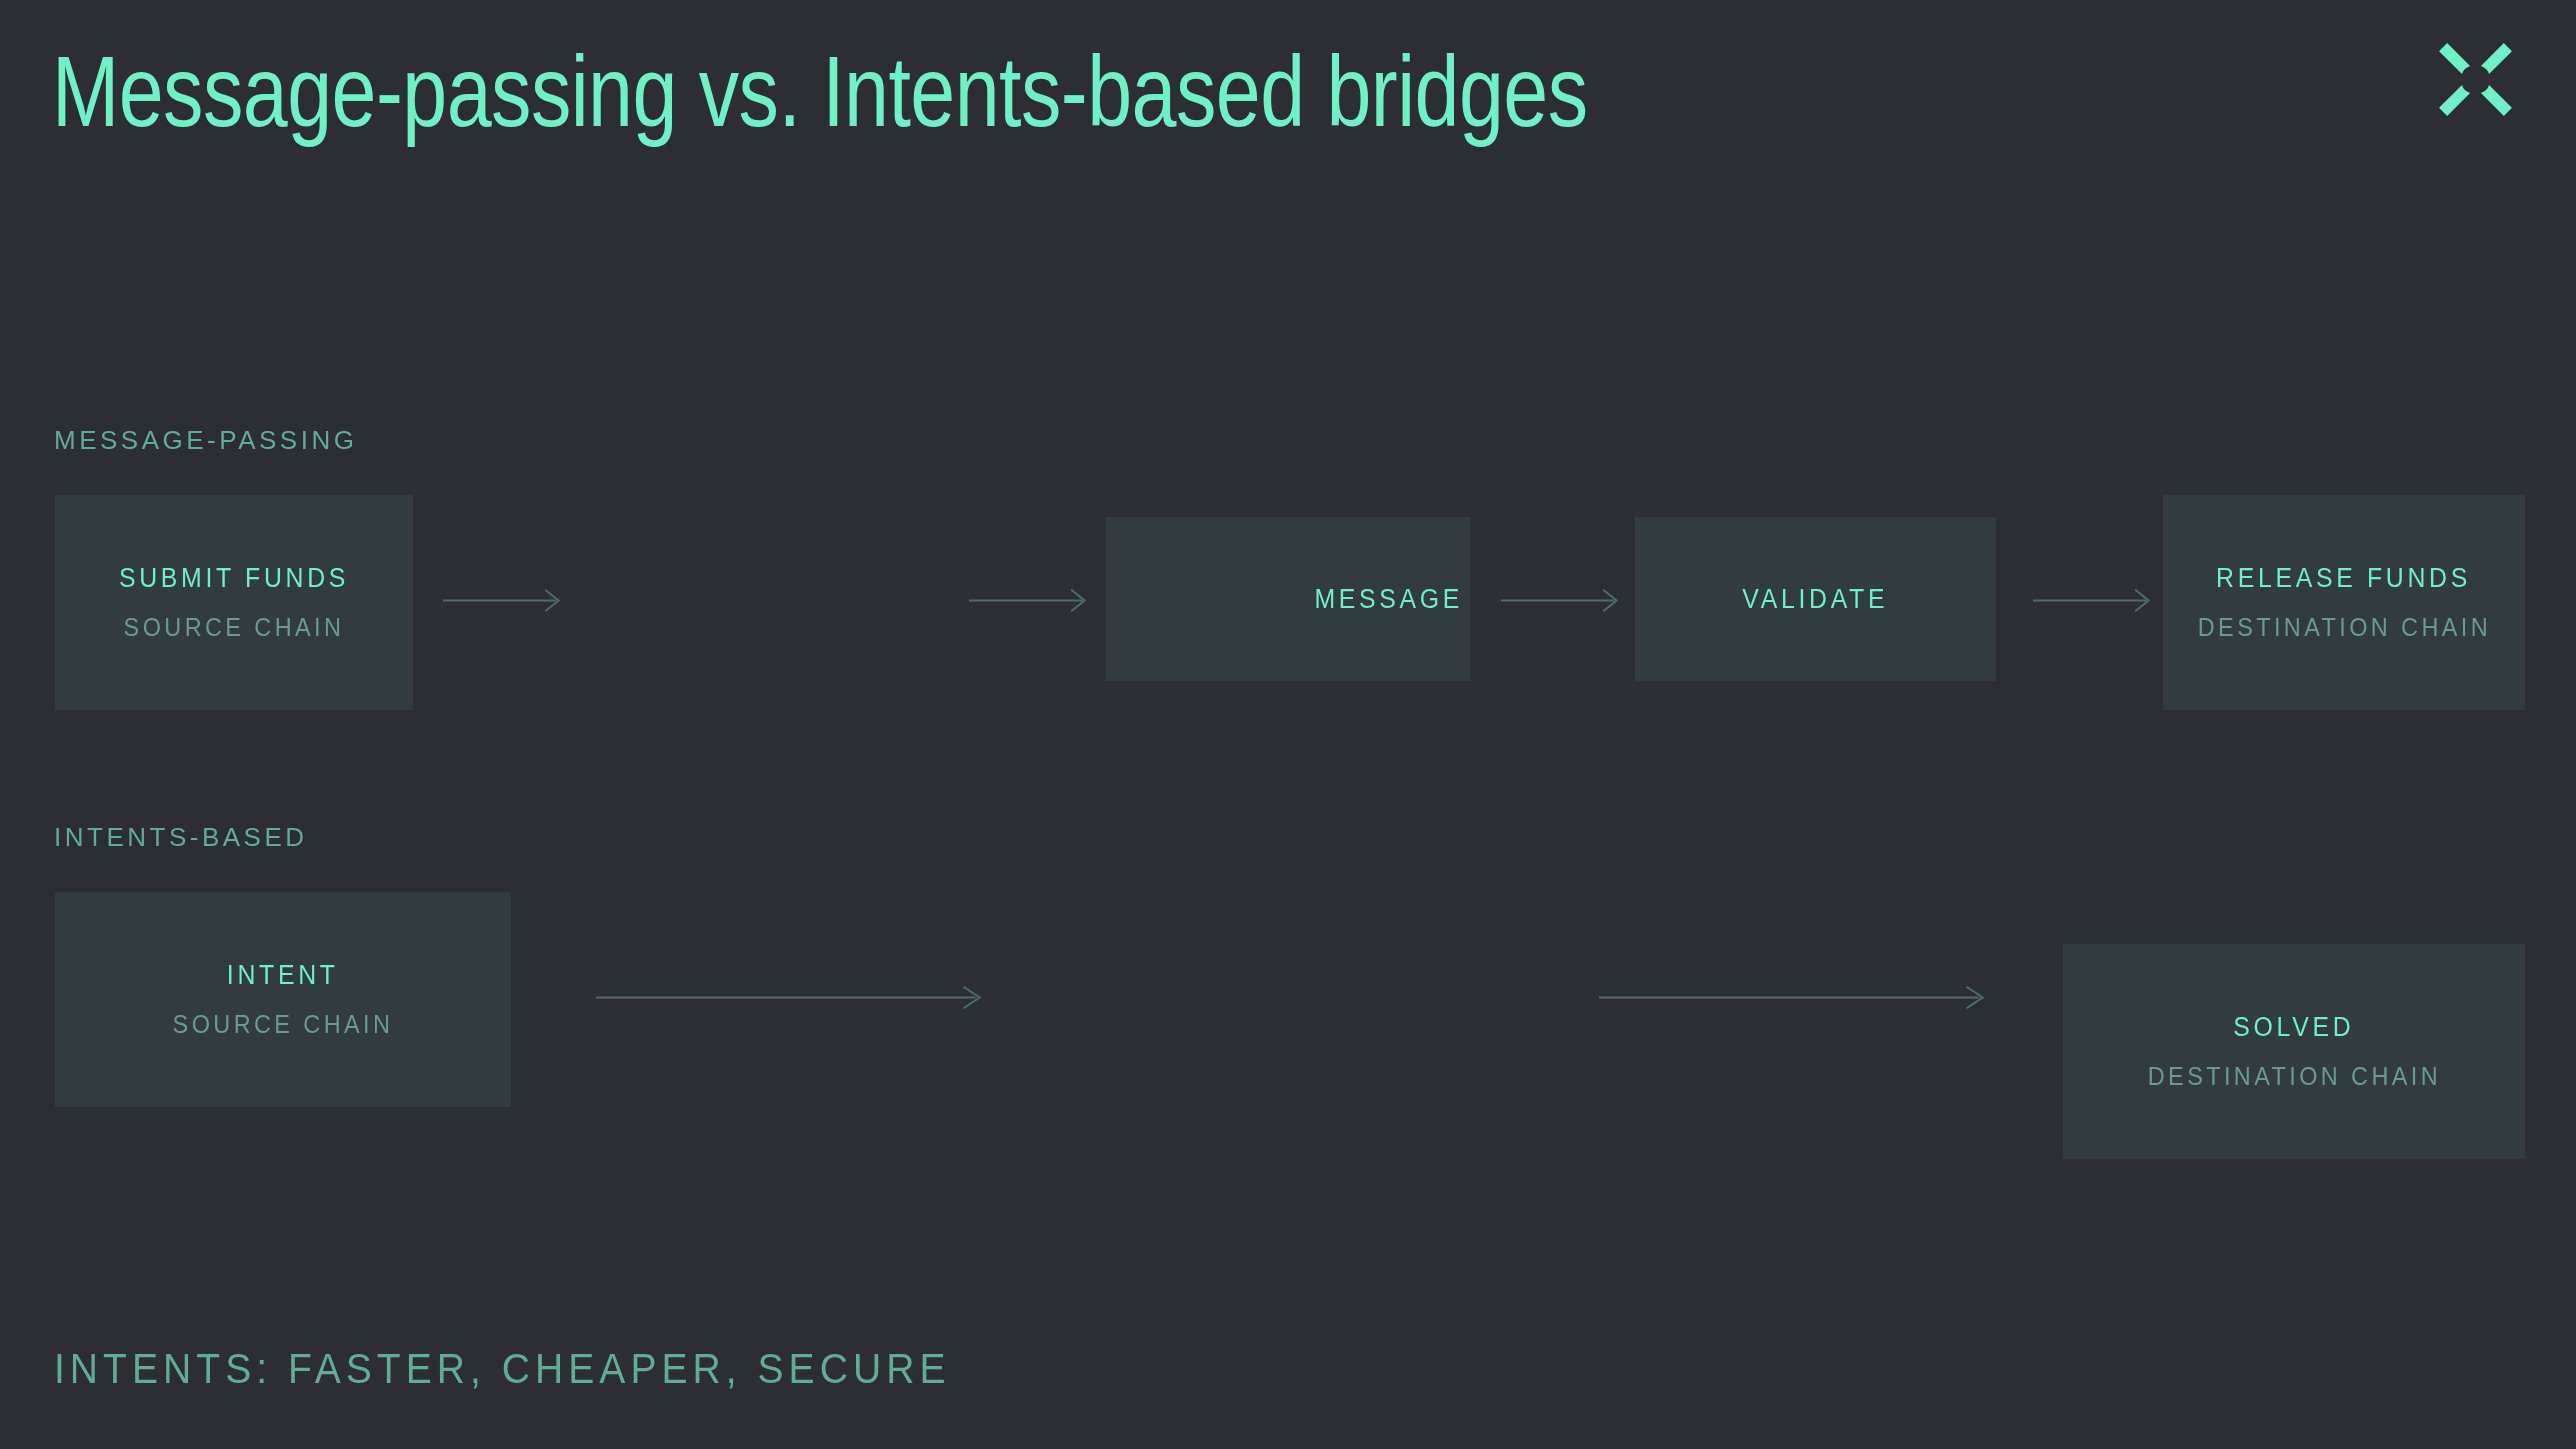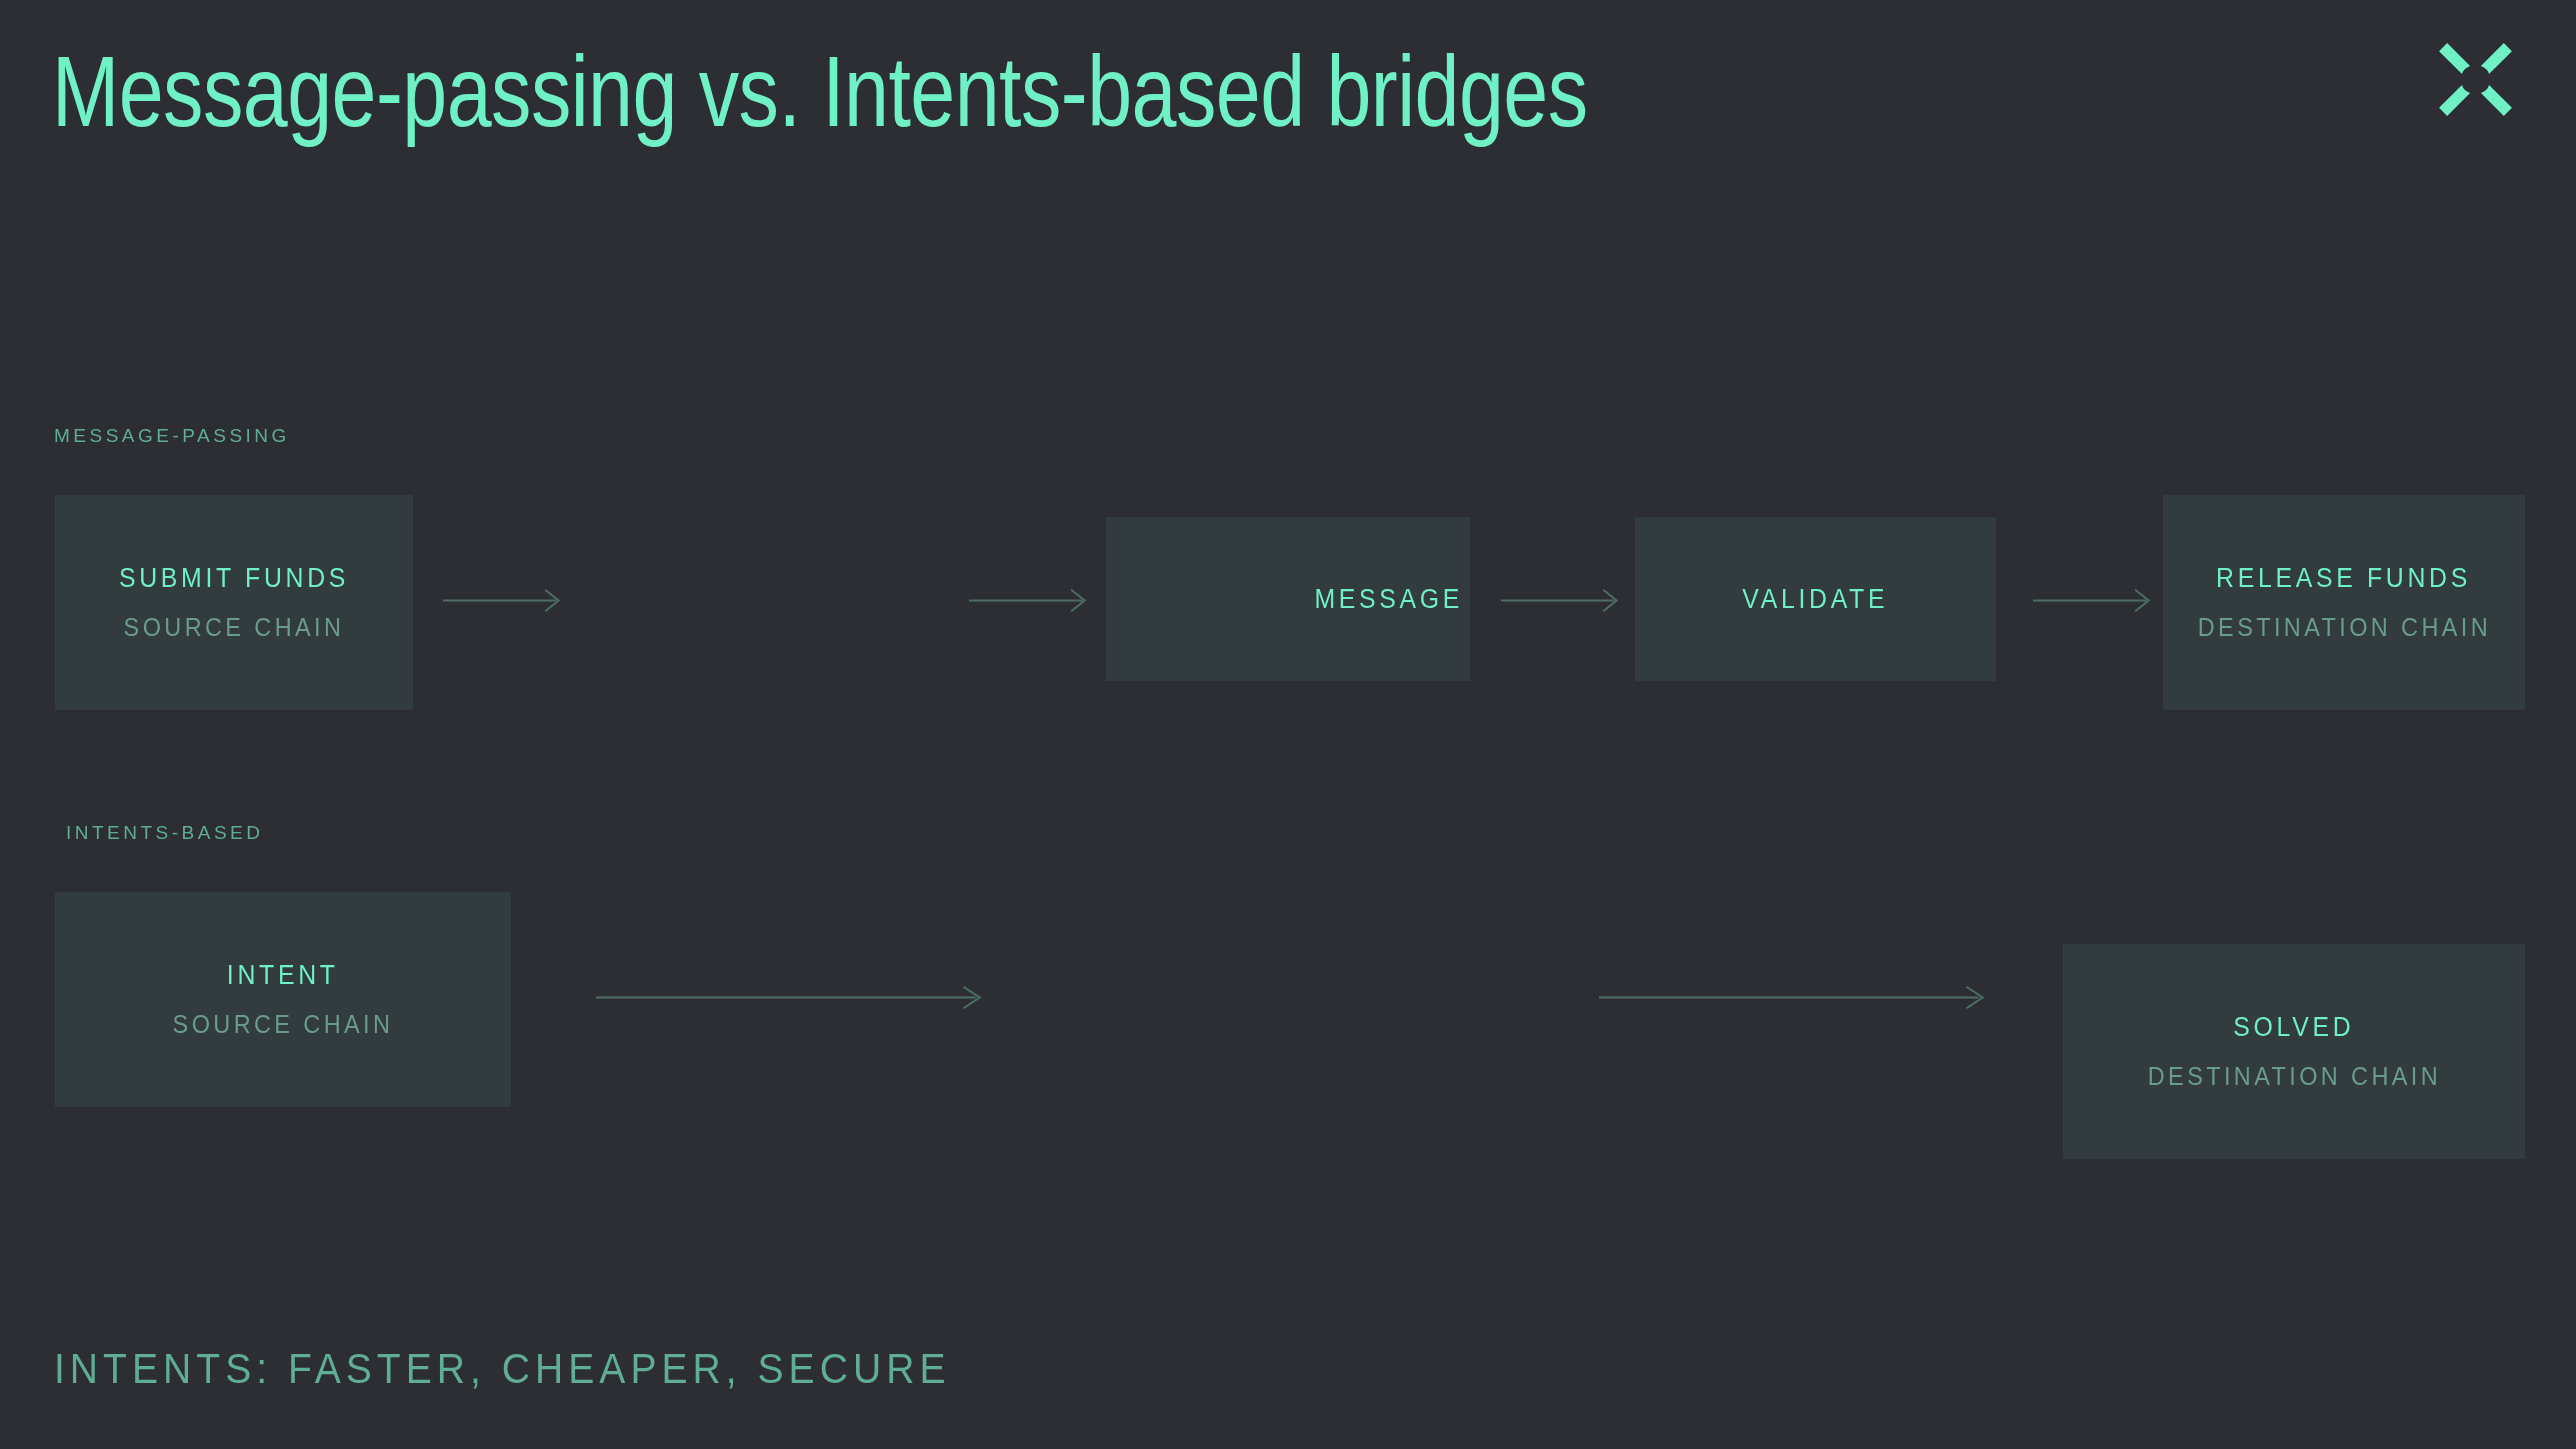--- a/index.html
+++ b/index.html
@@ -42,28 +42,28 @@
     top: 39px;
     width: 81px;
     height: 81px;
   }
   .logo-mark svg { display: block; width: 81px; height: 81px; }
 
   
   .section-label {
     position: absolute;
     font-family: "Liberation Sans Narrow", "Liberation Sans", sans-serif;
-    font-size: 19px;
+    font-size: 26px;
     letter-spacing: 3.5px;
     color: #5fae93;
     white-space: nowrap;
     font-weight: 400;
   }
   .section-label.row1 { left: 54px; top: 425px; }
-  .section-label.row2 { left: 54px; top: 822px; margin-left: 12px; }
+  .section-label.row2 { left: 54px; top: 822px; }
 
   
   .flow-box {
     position: absolute;
     background: #323b3d;
     display: flex;
     flex-direction: column;
     align-items: center;
     justify-content: center;
     box-sizing: border-box;

